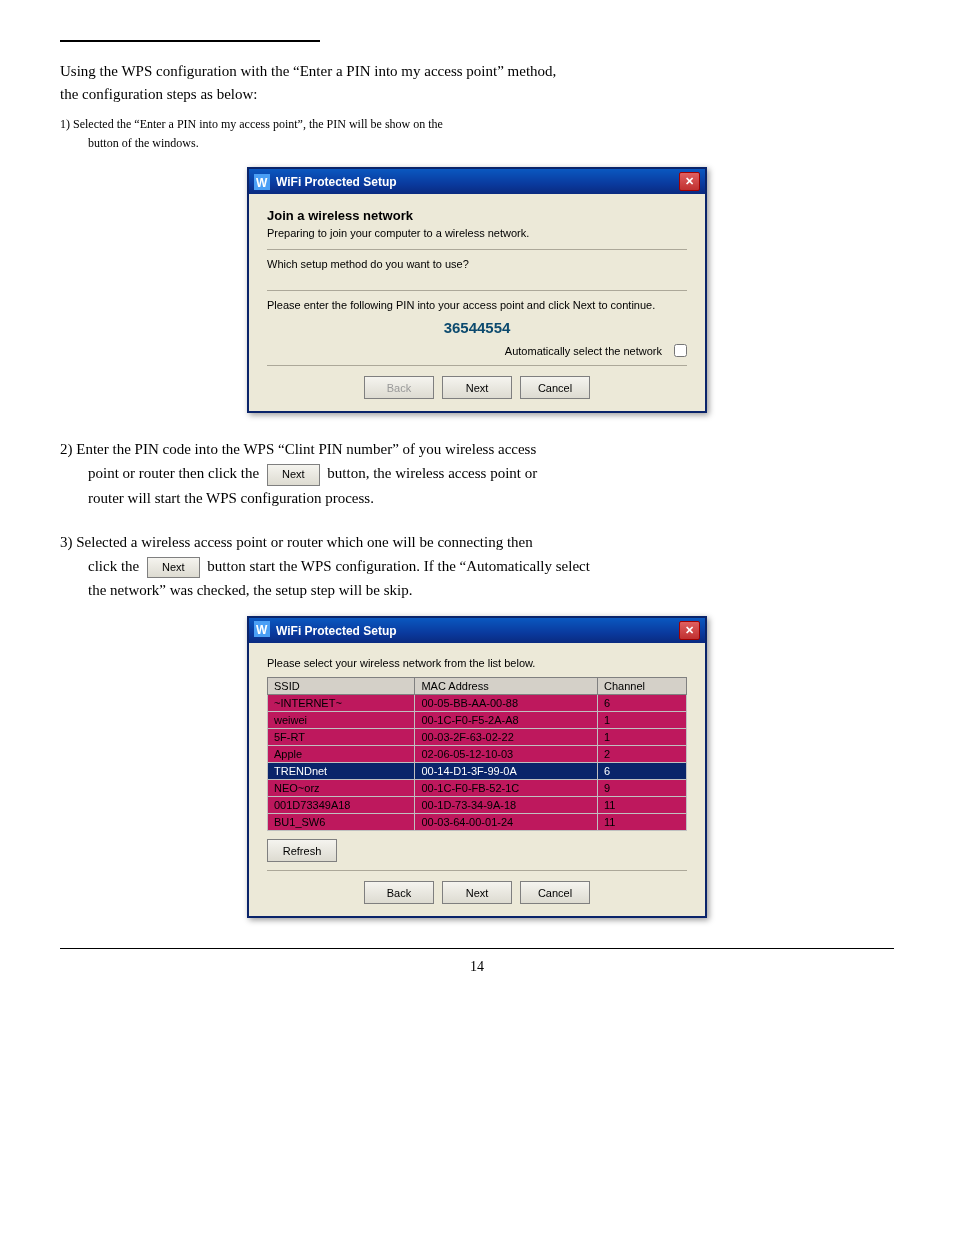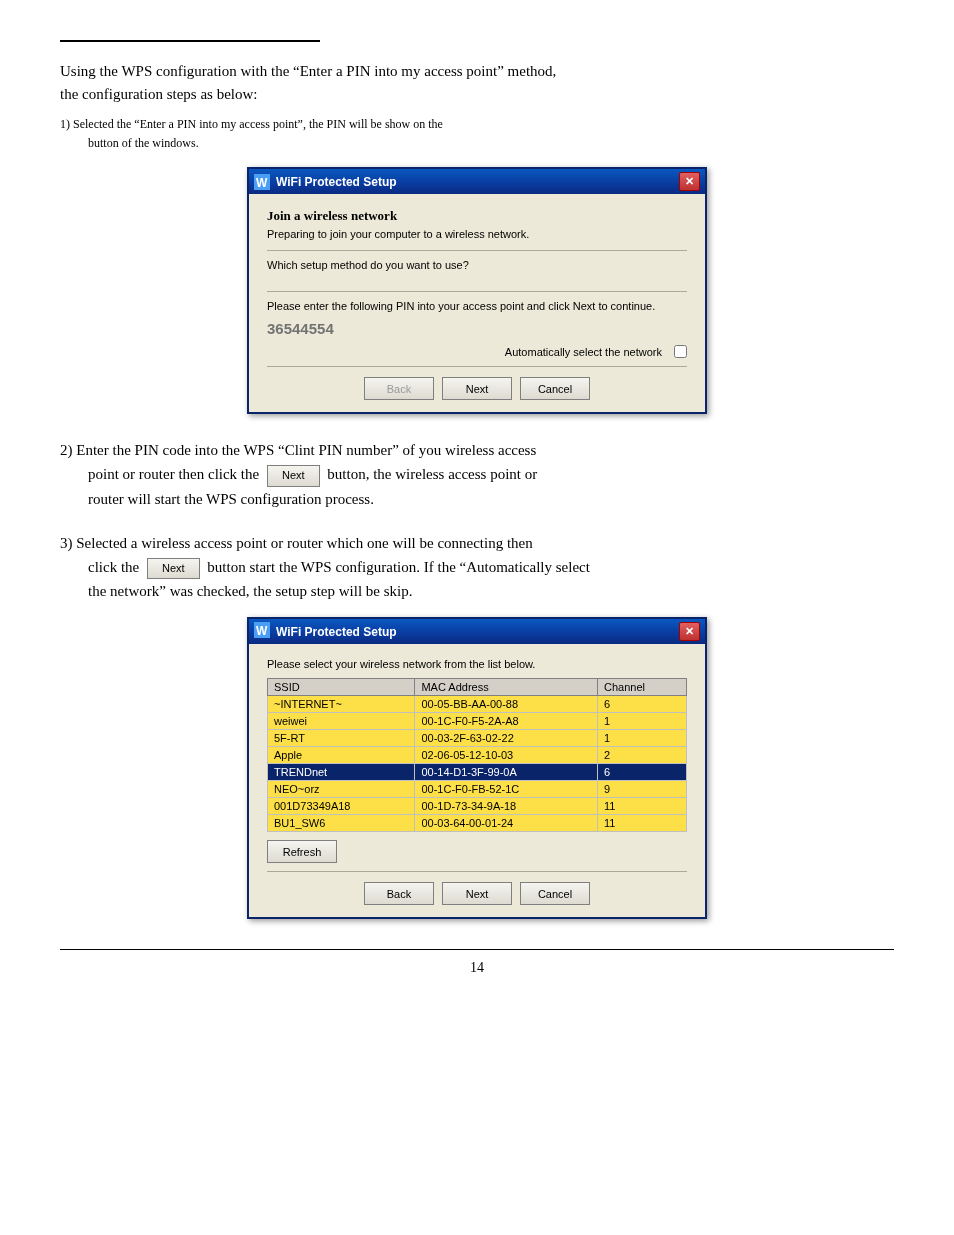--- a/index.html
+++ b/index.html
@@ -81,21 +81,21 @@
       cursor: pointer;
       border-radius: 2px;
     }
     .xp-body {
       padding: 14px 18px 12px 18px;
     }
     .xp-section-title {
       font-size: 13px;
       font-weight: bold;
       margin-bottom: 4px;
-      font-family: Liberation Serif, serif;
+      font-family: Liberation Sans, sans-serif;
     }
     .xp-subtitle {
       font-size: 11px;
       margin-bottom: 10px;
       color: #000;
       font-family: Tahoma, Arial, sans-serif;
     }
     .xp-divider {
       border: none;
       border-top: 1px solid #aca899;
@@ -120,23 +120,24 @@
     }
     .xp-radio-item input[type=radio] {
       margin: 0;
     }
     .xp-pin-instruction {
       font-size: 11px;
       margin-bottom: 8px;
       font-family: Tahoma, Arial, sans-serif;
     }
     .xp-pin-number {
-      color: #737373;
+      color: #0c4a6e;
       font-size: 15px;
       font-weight: bold;
+      text-align: center;
       margin-bottom: 8px;
       font-family: Tahoma, Arial, sans-serif;
     }
     .xp-auto-select {
       display: flex;
       align-items: center;
       justify-content: flex-end;
       gap: 12px;
       font-size: 11px;
       font-family: Tahoma, Arial, sans-serif;
@@ -178,21 +179,21 @@
     .xp-table th {
       background: #d4d0c8;
       border: 1px solid #808080;
       padding: 2px 6px;
       text-align: left;
       font-weight: normal;
     }
     .xp-table td {
       border: 1px solid #c0c0c0;
       padding: 2px 6px;
-      background: #fde047;
+      background: #be185d;
     }
     .xp-table tr.selected td {
       background: #0a246a;
       color: #fff;
     }
     .refresh-row {
       display: flex;
       margin-bottom: 8px;
     }
     .next-inline-btn {

